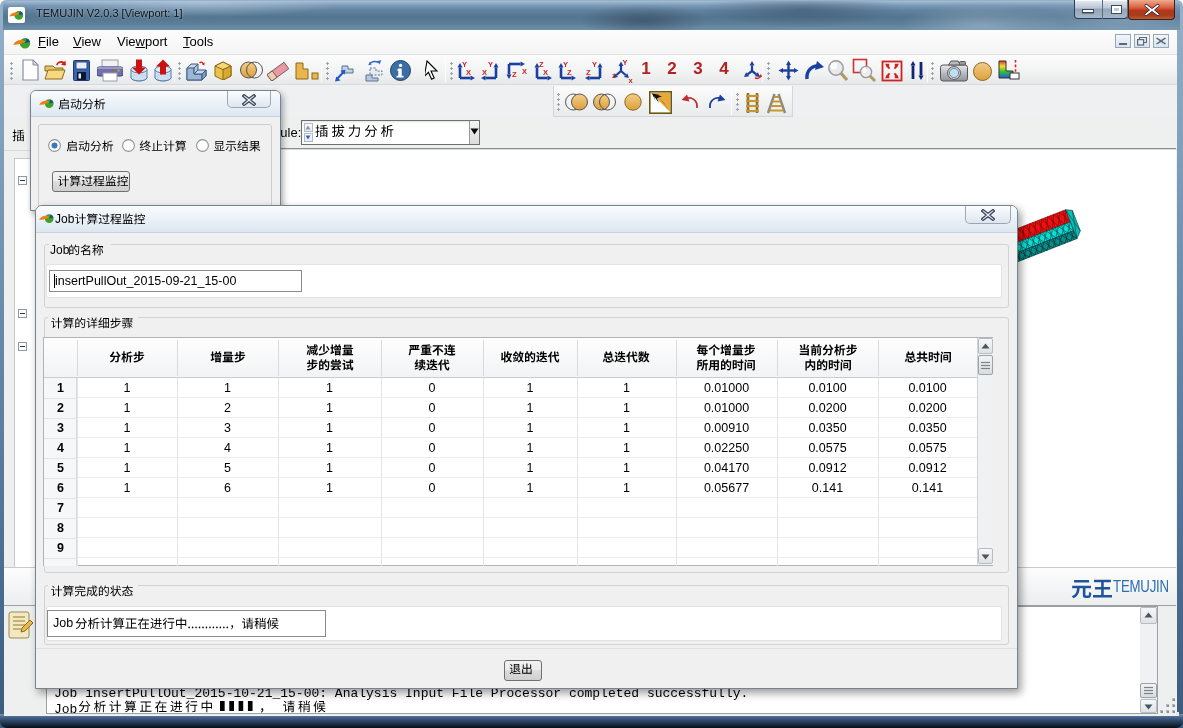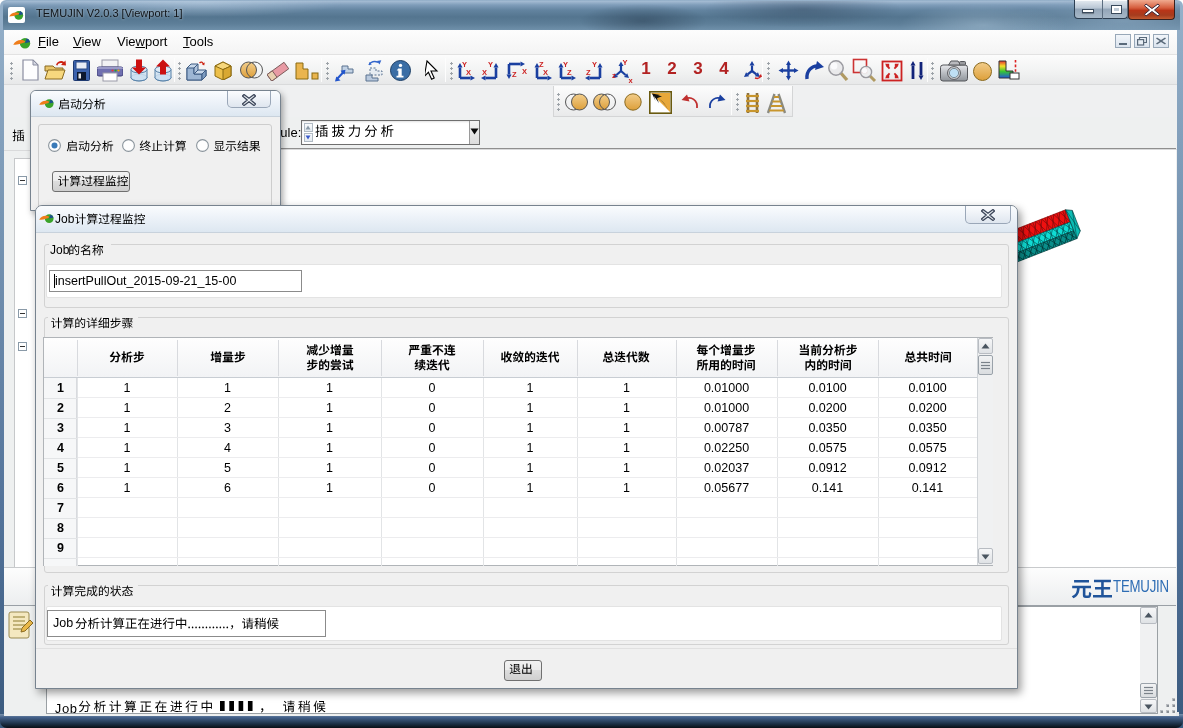--- a/index.html
+++ b/index.html
@@ -530,20 +530,21 @@
       <path d="M3 -16.4V-13.9H18V-16.4ZM1.1 -10.6V-8.2H5.9C5.6 -4.7 5 -1.8 0.7 -0.2C1.2 0.3 1.9 1.2 2.2 1.8C7.3 -0.2 8.2 -3.8 8.6 -8.2H11.8V-1.7C11.8 0.7 12.4 1.5 14.8 1.5C15.2 1.5 16.8 1.5 17.3 1.5C19.5 1.5 20.1 0.4 20.3 -3.4C19.7 -3.5 18.6 -4 18 -4.4C17.9 -1.4 17.8 -0.8 17.1 -0.8C16.7 -0.8 15.5 -0.8 15.2 -0.8C14.5 -0.8 14.4 -1 14.4 -1.8V-8.2H20V-10.6Z M22 -1.5V1H41.1V-1.5H32.8V-6.9H39.2V-9.4H32.8V-14.1H40V-16.6H23V-14.1H30.2V-9.4H24V-6.9H30.2V-1.5Z" fill="#20549a"></path>
     </svg>
 <div class="abs" style="left:1113px;top:581px;font-size:13.5px;color:#2e6db4;letter-spacing:-0.2px;transform:scale(0.98,1.22);transform-origin:left bottom">TEMUJIN</div>
 <div class="abs" style="left:4px;top:606px;width:1172px;height:110px;background:#eef0f0"></div>
 <div class="abs" style="left:46px;top:606px;width:1112px;height:108px;background:#fff;border:1px solid #9aa0a4"></div>
 <svg class="abs" style="left:8px;top:610px" width="26" height="30" viewBox="0 0 26 30">
       <rect x="1" y="2" width="20" height="26" rx="2" fill="#f4e8c0" stroke="#9a8a50"></rect>
       <path d="M5 7 h12 M5 11 h12 M5 15 h12 M5 19 h8" stroke="#b0a060" stroke-width="1.5"></path>
       <path d="M14 18 l8 -8 l3 3 l-8 8 l-4 1 z" fill="#e8b84a" stroke="#8a6a20"></path>
     </svg>
+<div class="abs" style="left:54px;top:686px;font-family:'Liberation Mono',monospace;font-size:13px;color:#000;white-space:pre">Job insertPullOut_2015-10-21_15-00: Analysis Input File Processor completed successfully.</div>
 <div class="abs" style="left:54px;top:699px;height:14px"><span style="font-family:'Liberation Mono',monospace;font-size:13px">Job</span></div>
 <svg width="140" height="14" viewBox="0 -11.44 140.40 14.30" class="" style="position:absolute;left:77px;top:700px;overflow:visible;">
       <path d="M8.7 -10.7 7.9 -10.3C8.8 -8.4 10.3 -6.3 11.7 -5.1C11.9 -5.4 12.2 -5.7 12.5 -5.9C11.1 -6.9 9.6 -8.9 8.7 -10.7ZM4.2 -10.7C3.5 -8.7 2.1 -6.9 0.6 -5.7C0.8 -5.6 1.2 -5.2 1.4 -5C1.8 -5.3 2.1 -5.6 2.4 -5.9V-5H4.9C4.6 -2.8 3.9 -0.8 0.8 0.2C1.1 0.5 1.3 0.8 1.4 1.1C4.8 -0.1 5.6 -2.5 6 -5H9.5C9.4 -1.8 9.2 -0.5 8.8 -0.2C8.7 -0.1 8.6 -0 8.3 -0C8 -0 7.2 -0 6.3 -0.1C6.5 0.2 6.6 0.6 6.7 0.9C7.5 0.9 8.3 0.9 8.7 0.9C9.2 0.9 9.5 0.8 9.7 0.4C10.2 -0.1 10.3 -1.5 10.5 -5.5C10.6 -5.7 10.6 -6 10.6 -6H2.5C3.6 -7.2 4.6 -8.7 5.3 -10.4Z M21.9 -9.5V-5.5C21.9 -3.7 21.7 -1.2 20.6 0.5C20.8 0.6 21.2 0.9 21.4 1C22.6 -0.8 22.8 -3.5 22.8 -5.5V-5.5H25.2V1H26.1V-5.5H28V-6.5H22.8V-8.8C24.4 -9.1 26.1 -9.5 27.3 -10L26.5 -10.8C25.4 -10.3 23.5 -9.8 21.9 -9.5ZM18.3 -10.9V-8.1H16.4V-7.2H18.2C17.8 -5.4 16.9 -3.4 16 -2.3C16.2 -2 16.4 -1.7 16.5 -1.4C17.2 -2.3 17.8 -3.7 18.3 -5.1V1H19.3V-5.3C19.7 -4.6 20.2 -3.8 20.4 -3.3L21.1 -4.1C20.8 -4.5 19.7 -6 19.3 -6.5V-7.2H21.2V-8.1H19.3V-10.9Z M33 -10.1C33.7 -9.5 34.6 -8.6 35 -8L35.7 -8.7C35.3 -9.3 34.3 -10.1 33.6 -10.7ZM31.8 -6.8V-5.9H33.9V-1.2C33.9 -0.7 33.5 -0.3 33.2 -0.1C33.4 0.1 33.7 0.5 33.7 0.8C34 0.5 34.3 0.2 36.8 -1.5C36.7 -1.7 36.5 -2.1 36.5 -2.4L34.9 -1.3V-6.8ZM39.3 -10.9V-6.6H36V-5.6H39.3V1H40.4V-5.6H43.7V-6.6H40.4V-10.9Z M50.1 -5.9H56.7V-5.2H50.1ZM50.1 -4.5H56.7V-3.8H50.1ZM50.1 -7.3H56.7V-6.6H50.1ZM54.3 -11C53.9 -10 53.3 -9 52.5 -8.4C52.7 -8.3 53.1 -8.1 53.3 -8H50.6L51.4 -8.2C51.3 -8.5 51.1 -8.8 50.9 -9.2H53.1V-10H49.7C49.8 -10.2 50 -10.5 50.1 -10.7L49.2 -11C48.8 -10 48 -9 47.3 -8.3C47.5 -8.2 47.9 -7.9 48 -7.7C48.5 -8.1 48.9 -8.6 49.2 -9.2H49.9C50.1 -8.8 50.4 -8.3 50.5 -8H49.1V-3.1H50.8V-2.3L50.8 -2H47.5V-1.2H50.5C50.2 -0.6 49.4 -0.1 47.7 0.3C47.9 0.5 48.2 0.8 48.3 1.1C50.4 0.5 51.3 -0.4 51.6 -1.2H55.1V1H56.1V-1.2H59.1V-2H56.1V-3.1H57.7V-8H56.4L57.1 -8.3C57 -8.5 56.8 -8.9 56.5 -9.2H59V-10H54.9C55 -10.2 55.1 -10.5 55.2 -10.8ZM55.1 -2H51.8L51.8 -2.2V-3.1H55.1ZM53.4 -8C53.7 -8.3 54.1 -8.7 54.4 -9.2H55.4C55.8 -8.8 56.1 -8.3 56.3 -8Z M64.8 -6.6V-0.5H63.1V0.5H74.8V-0.5H69.7V-4.6H73.8V-5.5H69.7V-9H74.3V-10H63.6V-9H68.7V-0.5H65.8V-6.6Z M83.1 -10.9C82.9 -10.3 82.7 -9.6 82.4 -8.9H78.8V-8H82C81.1 -6.3 80 -4.8 78.5 -3.7C78.7 -3.5 78.9 -3.1 79 -2.8C79.5 -3.2 80.1 -3.7 80.5 -4.1V1H81.5V-5.3C82.1 -6.1 82.6 -7 83.1 -8H90.2V-8.9H83.5C83.7 -9.5 83.9 -10.1 84.1 -10.7ZM85.8 -7.3V-4.8H82.8V-3.9H85.8V-0.2H82.3V0.7H90.2V-0.2H86.7V-3.9H89.7V-4.8H86.7V-7.3Z M94.7 -10.1C95.4 -9.5 96.2 -8.5 96.6 -7.9L97.4 -8.5C97 -9.1 96.1 -10 95.4 -10.6ZM103 -10.6V-8.6H100.8V-10.6H99.9V-8.6H98V-7.6H99.9V-6.1L99.8 -5.3H97.9V-4.4H99.7C99.5 -3.4 99.1 -2.4 98.1 -1.7C98.3 -1.5 98.7 -1.2 98.8 -1C100 -1.8 100.5 -3.1 100.7 -4.4H103V-1H103.9V-4.4H105.9V-5.3H103.9V-7.6H105.6V-8.6H103.9V-10.6ZM100.8 -7.6H103V-5.3H100.8L100.8 -6.1ZM97 -6.2H94.2V-5.3H96V-1.6C95.5 -1.4 94.8 -0.8 94.1 -0L94.7 0.9C95.4 -0 96.1 -0.8 96.5 -0.8C96.8 -0.8 97.2 -0.4 97.7 -0C98.6 0.5 99.7 0.7 101.3 0.7C102.6 0.7 104.9 0.6 105.8 0.6C105.9 0.3 106 -0.2 106.1 -0.5C104.9 -0.3 102.9 -0.2 101.4 -0.2C99.9 -0.2 98.8 -0.3 98 -0.8C97.5 -1.1 97.3 -1.4 97 -1.5Z M114.9 -10.1V-9.2H121.3V-10.1ZM112.7 -10.9C112 -10 110.7 -8.8 109.7 -8.1C109.8 -7.9 110.1 -7.5 110.2 -7.3C111.4 -8.1 112.7 -9.4 113.6 -10.5ZM114.3 -6.6V-5.6H118.7V-0.2C118.7 -0 118.6 0.1 118.3 0.1C118.1 0.1 117.2 0.1 116.3 0C116.4 0.3 116.6 0.7 116.6 1C117.9 1 118.6 1 119.1 0.9C119.5 0.7 119.7 0.4 119.7 -0.2V-5.6H121.6V-6.6ZM113.2 -8.1C112.3 -6.7 110.9 -5.1 109.5 -4.2C109.7 -4 110.1 -3.6 110.2 -3.4C110.7 -3.8 111.2 -4.2 111.7 -4.7V1.1H112.7V-5.8C113.2 -6.4 113.7 -7.1 114.1 -7.8Z M130.8 -10.9V-8.6H126V-2.4H127V-3.2H130.8V1H131.8V-3.2H135.5V-2.5H136.5V-8.6H131.8V-10.9ZM127 -4.2V-7.6H130.8V-4.2ZM135.5 -4.2H131.8V-7.6H135.5Z" fill="#000"></path>
     </svg>
 <div class="abs" style="left:220px;top:701px;width:36px;height:10px;background-image:linear-gradient(90deg,#000 5px,transparent 5px);background-size:9.3px 10px"></div>
 <svg width="13" height="14" viewBox="0 -11.44 13.00 14.30" class="" style="position:absolute;left:259px;top:700px;overflow:visible;">
       <path d="M2 1.4C3.4 0.9 4.3 -0.2 4.3 -1.6C4.3 -2.5 3.9 -3.1 3.2 -3.1C2.7 -3.1 2.2 -2.7 2.2 -2.1C2.2 -1.5 2.6 -1.2 3.2 -1.2L3.4 -1.2C3.3 -0.3 2.8 0.3 1.8 0.7Z" fill="#000"></path>
     </svg>
 <svg width="47" height="14" viewBox="0 -11.44 46.80 14.30" class="" style="position:absolute;left:282px;top:700px;overflow:visible;">
       <path d="M1.4 -10C2.1 -9.4 2.9 -8.6 3.3 -8L4 -8.7C3.6 -9.2 2.7 -10 2 -10.6ZM0.5 -6.8V-5.9H2.5V-1.1C2.5 -0.6 2.1 -0.2 1.9 -0C2 0.2 2.3 0.6 2.4 0.8C2.6 0.5 2.9 0.3 5.1 -1.4C5 -1.6 4.8 -2 4.8 -2.3L3.4 -1.2V-6.8ZM6.4 -2.8H10.5V-1.7H6.4ZM6.4 -3.4V-4.4H10.5V-3.4ZM8 -10.9V-9.9H5V-9.2H8V-8.3H5.3V-7.6H8V-6.7H4.6V-6H12.5V-6.7H8.9V-7.6H11.7V-8.3H8.9V-9.2H12.1V-9.9H8.9V-10.9ZM5.5 -5.2V1H6.4V-1H10.5V-0.1C10.5 0.1 10.4 0.1 10.3 0.2C10.1 0.2 9.5 0.2 8.8 0.1C8.9 0.4 9 0.7 9.1 1C10 1 10.6 1 11 0.8C11.3 0.7 11.4 0.4 11.4 -0.1V-5.2Z M21.1 -10.1C21.7 -9.3 22.2 -8.3 22.4 -7.7L23.2 -8.1C23 -8.8 22.4 -9.7 21.9 -10.5ZM27.1 -10.6C26.8 -9.8 26.2 -8.7 25.8 -8.1L26.5 -7.7C27 -8.3 27.6 -9.3 28 -10.2ZM19.8 -10.8C19 -10.4 17.6 -10 16.3 -9.8C16.4 -9.6 16.5 -9.2 16.6 -9C17.1 -9.1 17.6 -9.2 18.1 -9.3V-7.2H16.2V-6.3H17.9C17.5 -4.9 16.8 -3.3 16.1 -2.4C16.3 -2.1 16.5 -1.7 16.6 -1.4C17.1 -2.2 17.7 -3.4 18.1 -4.7V1H19V-4.9C19.4 -4.4 19.9 -3.6 20.1 -3.2L20.6 -4C20.4 -4.3 19.4 -5.5 19 -5.9V-6.3H20.6V-7.2H19V-9.5C19.5 -9.7 20 -9.8 20.4 -10ZM22.3 -4.1H26.7V-2.6H22.3ZM22.3 -4.9V-6.3H26.7V-4.9ZM24.1 -10.9V-7.2H21.4V1H22.3V-1.8H26.7V-0.2C26.7 -0 26.6 0 26.4 0C26.2 0.1 25.6 0.1 24.8 0C25 0.3 25.1 0.7 25.1 0.9C26.1 0.9 26.7 0.9 27.1 0.8C27.5 0.6 27.6 0.3 27.6 -0.2V-7.2H25V-10.9Z M35.1 -8.1V-1.5H35.9V-8.1ZM36.5 -3.2V-2.4H39.4C39.1 -1.4 38.3 -0.4 36.1 0.3C36.3 0.5 36.5 0.8 36.7 1.1C38.6 0.3 39.6 -0.6 40.1 -1.5C40.6 -0.6 41.4 0.5 43.2 1C43.3 0.7 43.6 0.4 43.8 0.2C41.8 -0.4 41 -1.4 40.6 -2.4H43.6V-3.2H40.5V-3.5V-4.9H43.1V-5.7H38.5C38.6 -6.1 38.8 -6.4 38.9 -6.8L38 -7C37.6 -5.8 37.1 -4.7 36.4 -4C36.6 -3.9 37 -3.6 37.1 -3.5C37.5 -3.9 37.8 -4.4 38.1 -4.9H39.5V-3.5V-3.2ZM37.2 -10.3V-9.5H41.4L41.2 -7.9H36.4V-7.1H43.6V-7.9H42.1C42.2 -8.6 42.3 -9.5 42.4 -10.3L41.8 -10.3L41.6 -10.3ZM34.2 -10.8C33.6 -8.8 32.7 -6.9 31.6 -5.5C31.8 -5.3 32.1 -4.8 32.1 -4.5C32.5 -4.9 32.8 -5.4 33.1 -5.9V1.1H34V-7.7C34.4 -8.6 34.8 -9.6 35.1 -10.6Z" fill="#000"></path>
@@ -735,21 +736,21 @@
 <div class="cell" style="left:777px;top:398px;width:101px">0.0200</div>
 <div class="cell" style="left:878px;top:398px;width:99px">0.0200</div>
 <div class="cell" style="left:44px;top:418px;width:33px;font-weight:bold;border-bottom:1px solid #e2e4e6">3</div>
 <div class="abs" style="left:78px;top:437px;width:899px;height:1px;background:#ececee"></div>
 <div class="cell" style="left:77px;top:418px;width:100px">1</div>
 <div class="cell" style="left:177px;top:418px;width:101px">3</div>
 <div class="cell" style="left:278px;top:418px;width:103px">1</div>
 <div class="cell" style="left:381px;top:418px;width:102px">0</div>
 <div class="cell" style="left:483px;top:418px;width:94px">1</div>
 <div class="cell" style="left:577px;top:418px;width:99px">1</div>
-<div class="cell" style="left:676px;top:418px;width:101px">0.00787</div>
+<div class="cell" style="left:676px;top:418px;width:101px">0.00910</div>
 <div class="cell" style="left:777px;top:418px;width:101px">0.0350</div>
 <div class="cell" style="left:878px;top:418px;width:99px">0.0350</div>
 <div class="cell" style="left:44px;top:438px;width:33px;font-weight:bold;border-bottom:1px solid #e2e4e6">4</div>
 <div class="abs" style="left:78px;top:457px;width:899px;height:1px;background:#ececee"></div>
 <div class="cell" style="left:77px;top:438px;width:100px">1</div>
 <div class="cell" style="left:177px;top:438px;width:101px">4</div>
 <div class="cell" style="left:278px;top:438px;width:103px">1</div>
 <div class="cell" style="left:381px;top:438px;width:102px">0</div>
 <div class="cell" style="left:483px;top:438px;width:94px">1</div>
 <div class="cell" style="left:577px;top:438px;width:99px">1</div>
@@ -757,21 +758,21 @@
 <div class="cell" style="left:777px;top:438px;width:101px">0.0575</div>
 <div class="cell" style="left:878px;top:438px;width:99px">0.0575</div>
 <div class="cell" style="left:44px;top:458px;width:33px;font-weight:bold;border-bottom:1px solid #e2e4e6">5</div>
 <div class="abs" style="left:78px;top:477px;width:899px;height:1px;background:#ececee"></div>
 <div class="cell" style="left:77px;top:458px;width:100px">1</div>
 <div class="cell" style="left:177px;top:458px;width:101px">5</div>
 <div class="cell" style="left:278px;top:458px;width:103px">1</div>
 <div class="cell" style="left:381px;top:458px;width:102px">0</div>
 <div class="cell" style="left:483px;top:458px;width:94px">1</div>
 <div class="cell" style="left:577px;top:458px;width:99px">1</div>
-<div class="cell" style="left:676px;top:458px;width:101px">0.02037</div>
+<div class="cell" style="left:676px;top:458px;width:101px">0.04170</div>
 <div class="cell" style="left:777px;top:458px;width:101px">0.0912</div>
 <div class="cell" style="left:878px;top:458px;width:99px">0.0912</div>
 <div class="cell" style="left:44px;top:478px;width:33px;font-weight:bold;border-bottom:1px solid #e2e4e6">6</div>
 <div class="abs" style="left:78px;top:497px;width:899px;height:1px;background:#ececee"></div>
 <div class="cell" style="left:77px;top:478px;width:100px">1</div>
 <div class="cell" style="left:177px;top:478px;width:101px">6</div>
 <div class="cell" style="left:278px;top:478px;width:103px">1</div>
 <div class="cell" style="left:381px;top:478px;width:102px">0</div>
 <div class="cell" style="left:483px;top:478px;width:94px">1</div>
 <div class="cell" style="left:577px;top:478px;width:99px">1</div>

